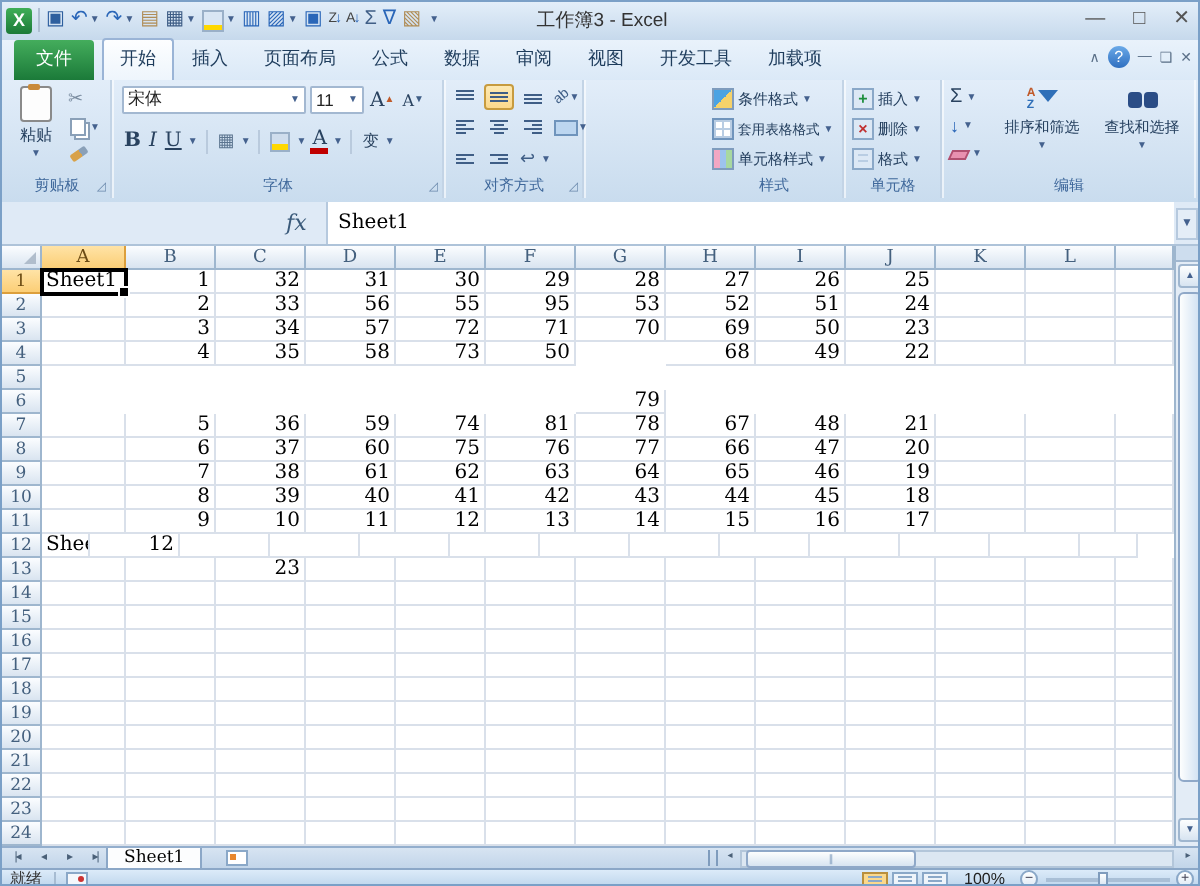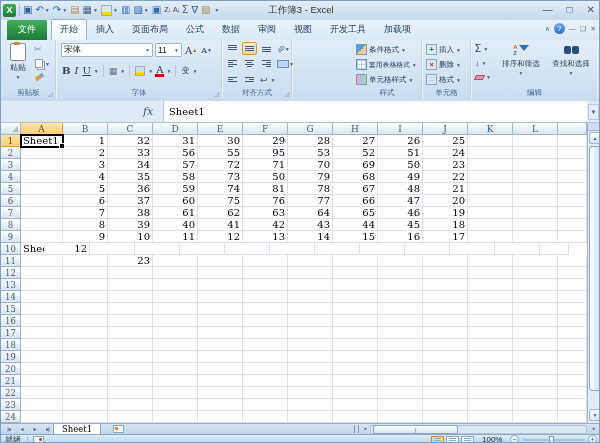--- a/index.html
+++ b/index.html
@@ -507,21 +507,21 @@
         <div class="cell num" style="width: 45px;">23</div>
         <div class="cell" style="width: 45px;"></div>
         <div class="cell" style="width: 45px;"></div>
         <div class="cell" style="width: 29px;"></div>
         <div class="cell" style="width: 42px;"></div>
         <div class="cell num" style="width: 45px;">4</div>
         <div class="cell num" style="width: 45px;">35</div>
         <div class="cell num" style="width: 45px; text-align: center;">58</div>
         <div class="cell num" style="width: 45px;">73</div>
         <div class="cell num" style="width: 45px;">50</div>
-        <div class="cell num" style="width: 45px;">79</div>
+        <div class="cell num" style="width: 45px; margin-top: 24px;">79</div>
         <div class="cell num" style="width: 45px;">68</div>
         <div class="cell num" style="width: 45px;">49</div>
         <div class="cell num" style="width: 45px;">22</div>
         <div class="cell" style="width: 45px;"></div>
         <div class="cell" style="width: 45px;"></div>
         <div class="cell" style="width: 29px;"></div>
         <div class="cell" style="width: 42px;"></div>
         <div class="cell num" style="width: 45px;">5</div>
         <div class="cell num" style="width: 45px;">36</div>
         <div class="cell num" style="width: 45px;">59</div>

